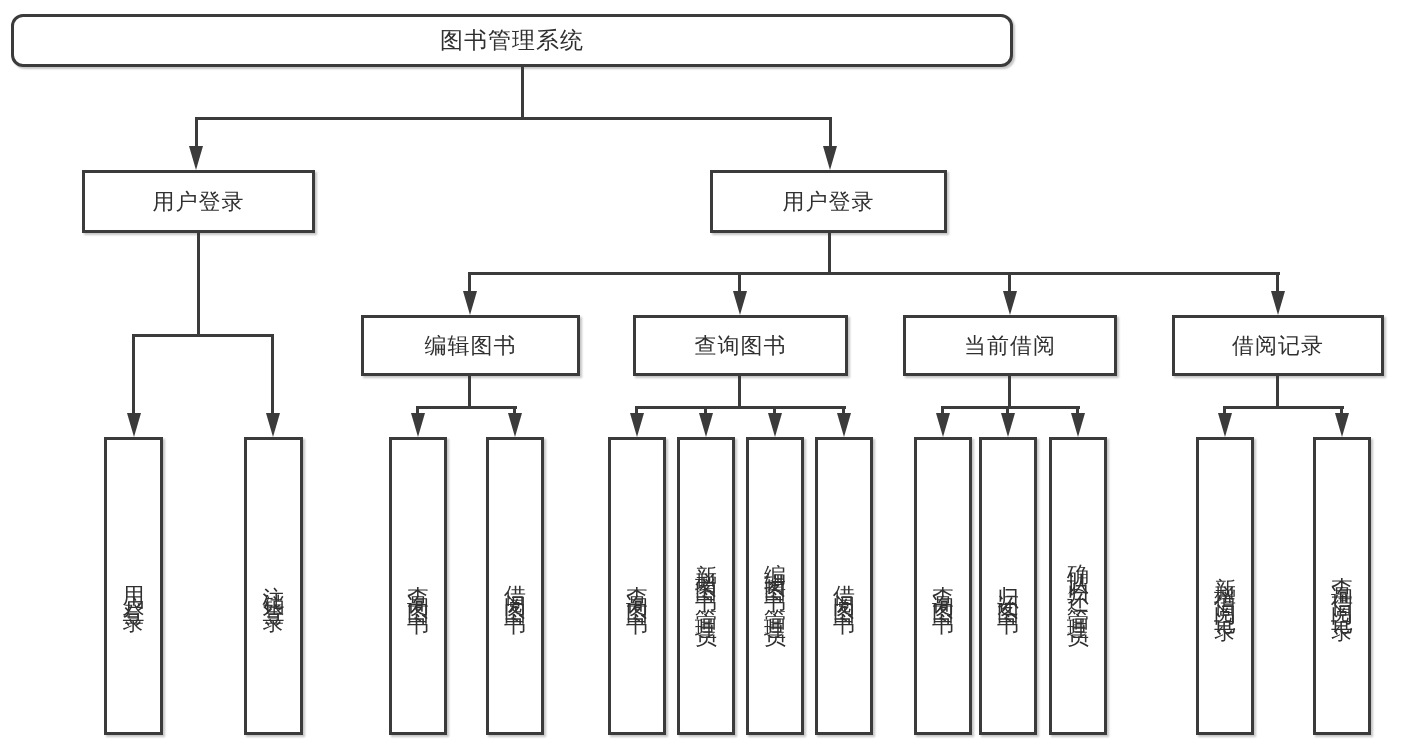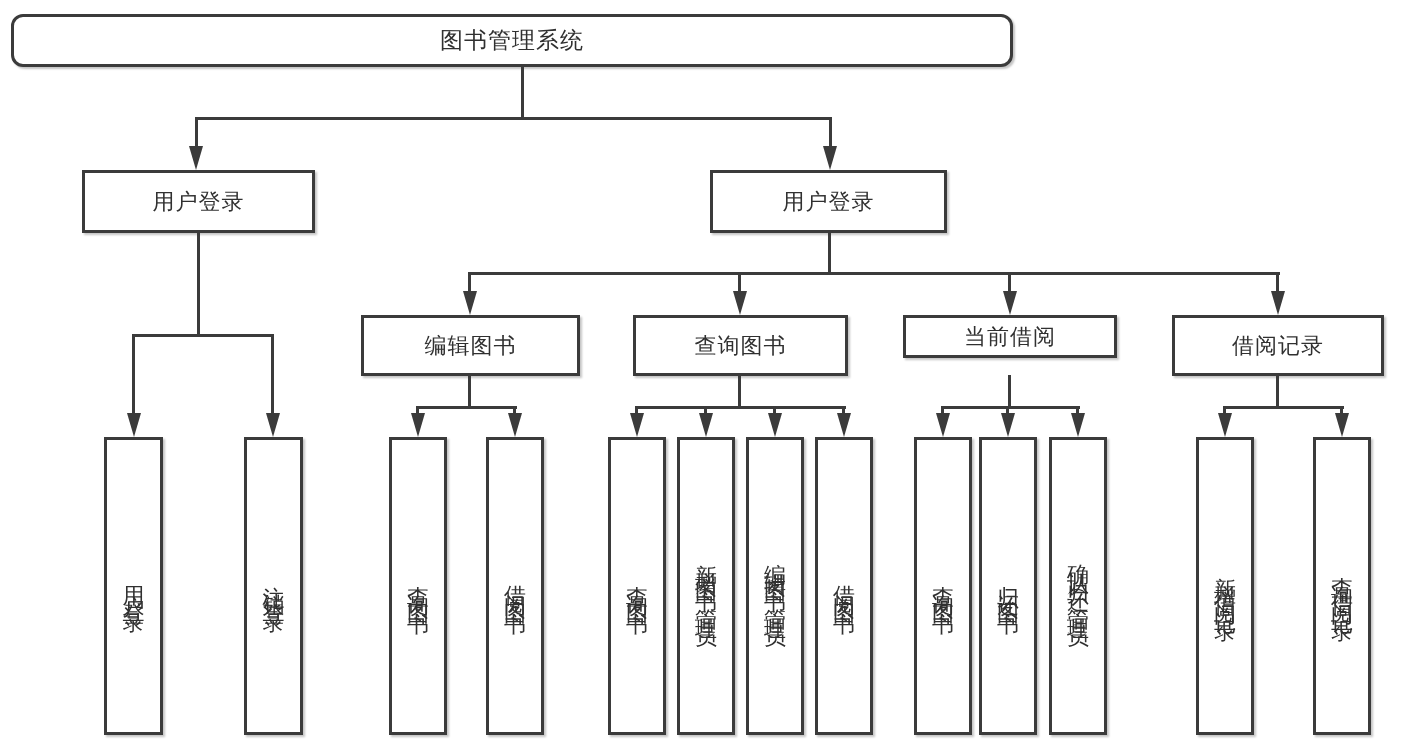--- a/index.html
+++ b/index.html
@@ -44,21 +44,21 @@
   <div class="box" style="left:710px;top:170px;width:237px;height:63px;">
     <span class="h-label">用户登录</span>
   </div>
 
   <div class="box" style="left:361px;top:315px;width:219px;height:61px;">
     <span class="h-label">编辑图书</span>
   </div>
   <div class="box" style="left:633px;top:315px;width:215px;height:61px;">
     <span class="h-label">查询图书</span>
   </div>
-  <div class="box" style="left:903px;top:315px;width:214px;height:43px;">
+  <div class="box" style="left:903px;top:315px;width:214px;height:61px;">
     <span class="h-label">当前借阅</span>
   </div>
   <div class="box" style="left:1172px;top:315px;width:212px;height:61px;">
     <span class="h-label">借阅记录</span>
   </div>
 
   <div class="box" style="left:104px;top:437px;width:59px;height:298px;">
     <span class="vtext">用户登录</span>
   </div>
   <div class="box" style="left:244px;top:437px;width:59px;height:298px;">

